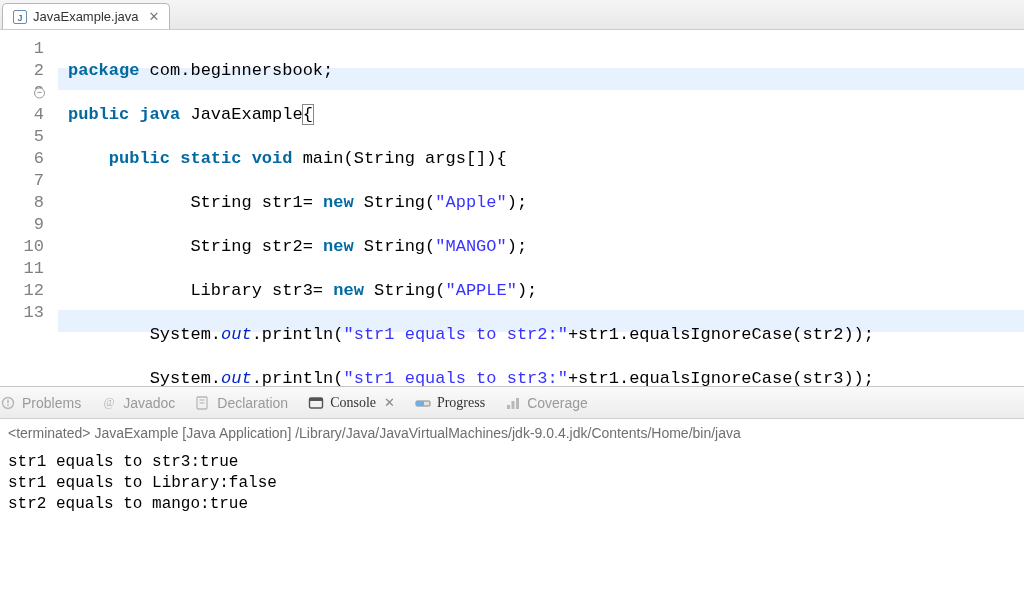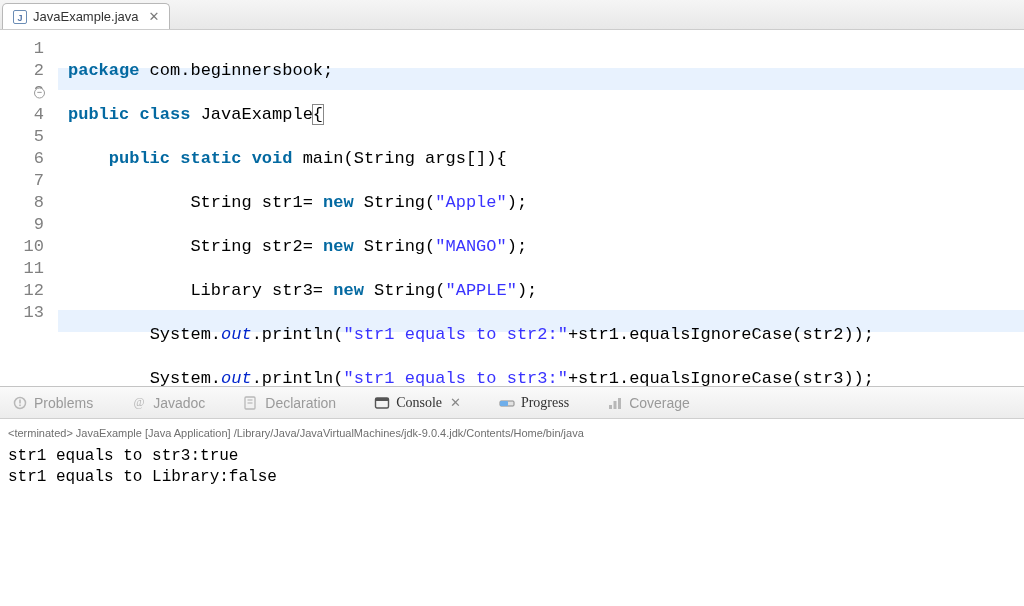--- a/index.html
+++ b/index.html
@@ -126,22 +126,22 @@
     }
 
     
     .bottom-panel {
       border-top: 1px solid #c4c4c4;
     }
     .view-tabbar {
       height: 32px;
       display: flex;
       align-items: center;
-      gap: 38px;
-      padding: 0 12px;
+      gap: 20px;
+      padding: 0 0;
       background: linear-gradient(#fafafa, #ececec);
       border-bottom: 1px solid #cfcfcf;
       font-size: 14px;
     }
     .view-tab {
       display: flex;
       align-items: center;
       gap: 6px;
       color: #9a9a9a;
       cursor: pointer;
@@ -167,23 +167,23 @@
     
     .console {
       font-family: Menlo, Monaco, "Courier New", monospace;
       padding: 4px 8px 8px 8px;
       font-size: 16px;
       line-height: 21px;
       color: #000;
     }
     .console .launch {
       font-family: "Segoe UI", Arial, sans-serif;
-      font-size: 11px;
+      font-size: 14px;
       color: #6f6f6f;
-      margin-bottom: 2px;
+      margin-bottom: 8px;
     }
 
     
     svg { display: block; }
   </style>
 </head>
 <body>
 
 <div class="editor-tabbar">
   <div class="editor-tab">
@@ -212,21 +212,21 @@
       <div class="ln">7</div>
       <div class="ln">8</div>
       <div class="ln">9</div>
       <div class="ln">10</div>
       <div class="ln">11</div>
       <div class="ln">12</div>
       <div class="ln">13</div>
     </div>
     <div class="code">
 <div class="line"><span class="kw">package</span><span class="plain"> com.beginnersbook;</span></div>
-<div class="line"><span class="kw">public</span><span class="plain"> </span><span class="kw">class</span><span class="plain"> JavaExample</span><span class="plain box-bracket">{</span></div>
+<div class="line"><span class="kw">public</span><span class="plain"> </span><span class="kw">java</span><span class="plain"> JavaExample</span><span class="plain box-bracket">{</span></div>
 <div class="line"><span class="plain">    </span><span class="kw">public</span><span class="plain"> </span><span class="kw">static</span><span class="plain"> </span><span class="kw">void</span><span class="plain"> main(String args[]){</span></div>
 <div class="line"><span class="plain">            </span><span class="plain">String str1= </span><span class="kw">new</span><span class="plain"> String(</span><span class="str">"Apple"</span><span class="plain">);</span></div>
 <div class="line"><span class="plain">            </span><span class="plain">String str2= </span><span class="kw">new</span><span class="plain"> String(</span><span class="str">"MANGO"</span><span class="plain">);</span></div>
 <div class="line"><span class="plain">            </span><span class="plain">Library str3= </span><span class="kw">new</span><span class="plain"> String(</span><span class="str">"APPLE"</span><span class="plain">);</span></div>
 <div class="line"><span class="plain">        </span><span class="plain">System.</span><span class="field">out</span><span class="plain">.println(</span><span class="str">"str1 equals to str2:"</span><span class="plain">+str1.equalsIgnoreCase(</span><span class="plain">str2</span><span class="plain">));</span></div>
 <div class="line"><span class="plain">        </span><span class="plain">System.</span><span class="field">out</span><span class="plain">.println(</span><span class="str">"str1 equals to str3:"</span><span class="plain">+str1.equalsIgnoreCase(</span><span class="plain">str3</span><span class="plain">));</span></div>
 
 
 
 
@@ -289,14 +289,15 @@
           </svg>
       </span>
       <span>Coverage</span>
     </div>
   </div>
 
   <div class="console">
     <div class="launch">&lt;terminated&gt; JavaExample [Java Application] /Library/Java/JavaVirtualMachines/jdk-9.0.4.jdk/Contents/Home/bin/java</div>
     <div>str1 equals to str3:true</div>
     <div>str1 equals to Library:false</div>
+    <div>str2 equals to mango:true</div>
   </div>
 </div>
 
 </body></html>

